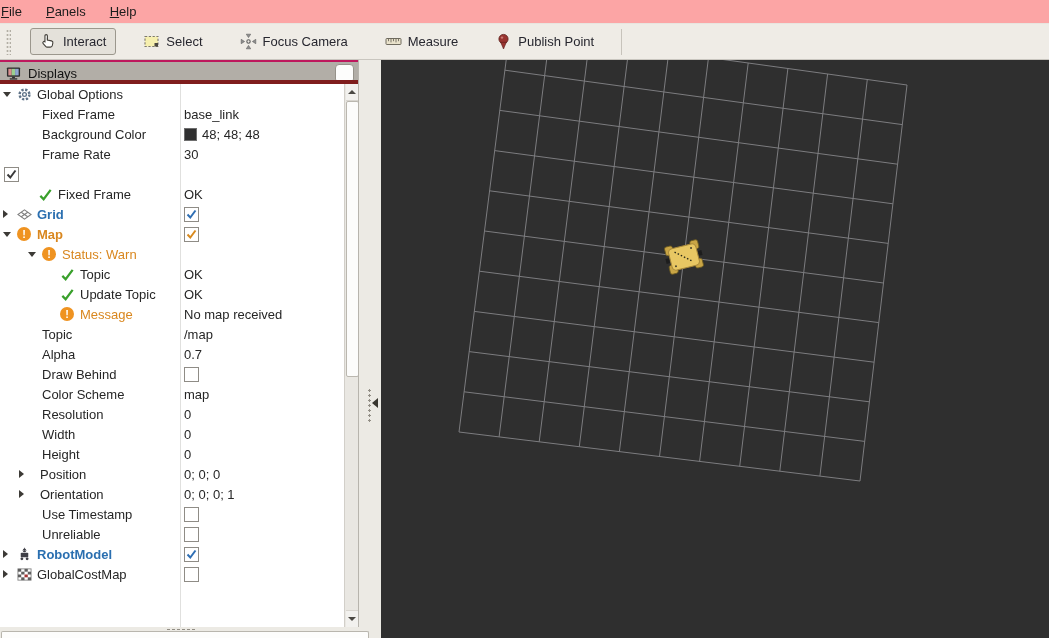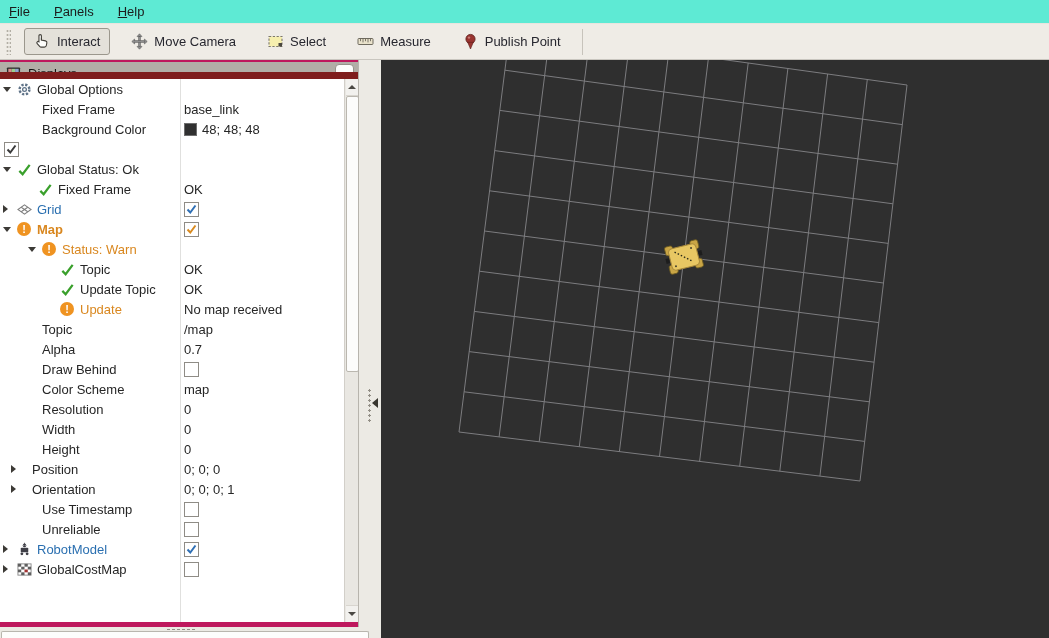--- a/index.html
+++ b/index.html
@@ -2,62 +2,62 @@
 <html><head>
 <meta charset="utf-8">
 <style>
   html,body{margin:0;padding:0}
   body{
     width:1049px;height:638px;position:relative;overflow:hidden;
     font-family:"Liberation Sans",sans-serif;background:#eceae4;
     -webkit-font-smoothing:antialiased;
   }
   
-  .menubar{position:absolute;left:0;top:0;width:1049px;height:24px;background:#5eead4;
-    border-bottom:1px solid #e8e5df;display:flex;align-items:center;padding-left:9px;gap:24px;
+  .menubar{position:absolute;left:0;top:0;width:1049px;height:24px;background:#fca5a5;
+    border-bottom:1px solid #e8e5df;display:flex;align-items:center;padding-left:1px;gap:24px;
     font-size:13px;color:#1c1c1c;box-sizing:border-box}
   .mitem{cursor:default}
   .mitem .mn{text-decoration:underline}
   
   .toolbar{position:absolute;left:0;top:24px;width:1049px;height:36px;background:#efece6;
-    border-bottom:1px solid #c9c6bf;display:flex;align-items:center;padding-left:6px;gap:11px;
+    border-bottom:1px solid #c9c6bf;display:flex;align-items:center;padding-left:6px;gap:17px;
     box-sizing:border-box}
   .tb-handle{width:5px;height:26px;margin-right:2px;
     background-image:radial-gradient(#b3afa5 1px,transparent 1.1px);background-size:3px 4px}
   .tbtn{display:flex;align-items:center;gap:6px;padding:4px 9px;font-size:13px;color:#27272f;
     border:1px solid transparent;border-radius:3px;white-space:nowrap}
   .tbtn.selected{background:#e4e1da;border-color:#9b978d}
   .tbtn svg{display:block}
   .tsep{width:1px;height:26px;background:#c7c3bb}
   
   .left-panel{position:absolute;left:0;top:60px;width:358px;height:567px;background:#be185d}
   .phead{position:absolute;left:0;top:2px;width:358px;height:22px;background:#b2aea7;
     display:flex;align-items:center;padding-left:6px;gap:7px;font-size:13px;color:#121212;box-sizing:border-box}
   .phead svg{display:block}
   .float-btn{position:absolute;right:4px;top:2px;width:17px;height:17px;background:#fdfdfc;
     border:1px solid #96928a;border-radius:4px}
-  .tree{position:absolute;left:0;top:12px;width:358px;height:543px;background:#fff;overflow:hidden;
-    border-top:7px solid #7f1d1d}
+  .tree{position:absolute;left:0;top:20px;width:358px;height:543px;background:#fff;overflow:hidden;
+    border-top:4px solid #7f1d1d}
   .colsep{position:absolute;left:180px;top:0;height:543px;width:1px;background:#e0e0de}
   .trow{height:20px;display:flex;align-items:center;font-size:13px;color:#262626;width:344px}
   .tname{width:180px;min-width:180px;display:flex;align-items:center;box-sizing:border-box;overflow:hidden}
   .tval{display:flex;align-items:center;gap:5px;padding-left:4px;overflow:hidden;white-space:nowrap}
   .arrbox{width:13px;min-width:13px;display:flex;align-items:center;justify-content:flex-start}
   .arr-down{width:0;height:0;border-left:4.5px solid transparent;border-right:4.5px solid transparent;border-top:5.5px solid #3c3a36}
   .arr-right{width:0;height:0;border-top:4.5px solid transparent;border-bottom:4.5px solid transparent;border-left:5.5px solid #3c3a36}
   .ticon{width:16px;min-width:16px;height:16px;margin-right:5px;display:flex;align-items:center;justify-content:center}
   .i0{padding-left:3px}
   .i1{padding-left:42px}
-  .i1a{padding-left:11px}
+  .i1a{padding-left:19px}
   .i1a .lbl{margin-left:8px}
   .i1s{padding-left:37px}
   .i1m{padding-left:28px}
   .i2{padding-left:59px}
   .lbl{white-space:nowrap}
-  .lbl.blue{color:#2a6fb0;font-weight:normal}
+  .lbl.blue{color:#2a6fb0;font-weight:bold}
   .lbl.orange{color:#d9871f;font-weight:bold}
   .lbl.orange-n{color:#d9871f}
   .warnic{width:14px;height:14px;border-radius:50%;background:#ef9321;color:#fff;font-size:11px;
     font-weight:bold;display:flex;align-items:center;justify-content:center;line-height:1}
   .cbox{width:13px;height:13px;border:1px solid #8f8c86;background:#fff;display:flex;
     align-items:center;justify-content:center;box-sizing:content-box}
   .swatch{width:13px;height:13px;border:1px solid #6e6e6e;box-sizing:border-box}
   
   .sbar{position:absolute;left:344px;top:0;width:14px;height:543px;background:#e9e7e2;border-left:1px solid #d2cfc9;box-sizing:border-box}
   .sbtn{position:absolute;left:1px;width:12px;height:16px;background:#f2f1ee;display:flex;align-items:center;justify-content:center}
@@ -97,40 +97,39 @@
         <svg width="17" height="17" viewBox="0 0 17 17">
           <path d="M6.2 1.6c.7 0 1.2.55 1.2 1.25V7l4.1.9c.95.2 1.55 1.05 1.35 2l-.5 2.6c-.2.95-1 1.6-1.95 1.6H7.2c-.6 0-1.15-.25-1.55-.7L3.2 10.7c-.5-.55-.5-1.4.05-1.9.45-.4 1.1-.45 1.6-.1l.1.07V2.85c0-.7.55-1.25 1.25-1.25z" fill="#fdfdfb" stroke="#43403a" stroke-width="1.1"></path>
           <path d="M7.4 7.2V4.8" stroke="#43403a" stroke-width="1" fill="none"></path>
         </svg>
       </span>
       <span>Interact</span>
     </div>
     <div class="tbtn">
       <span>
         <svg width="17" height="17" viewBox="0 0 17 17">
-          <g fill="#8e8e8e" stroke="#5f5f5f" stroke-width="0.6">
-            <polygon points="8.5,0.8 11,3.6 6,3.6"></polygon>
-            <polygon points="8.5,16.2 11,13.4 6,13.4"></polygon>
-            <polygon points="0.8,8.5 3.6,6 3.6,11"></polygon>
-            <polygon points="16.2,8.5 13.4,6 13.4,11"></polygon>
-            <rect x="7.7" y="3.4" width="1.6" height="10.2"></rect>
-            <rect x="3.4" y="7.7" width="10.2" height="1.6"></rect>
-          </g>
-        </svg>
-      </span>
-      <span>Move Camera</span>
-    </div>
-    <div class="tbtn">
-      <span>
-        <svg width="17" height="17" viewBox="0 0 17 17">
           <rect x="2" y="3.5" width="13" height="10" fill="#f6efae" stroke="#7c786c" stroke-width="1.1" stroke-dasharray="2.2 1.6"></rect>
           <rect x="11.5" y="10" width="3.5" height="3.5" fill="#4a473f"></rect>
         </svg>
       </span>
       <span>Select</span>
+    </div>
+    <div class="tbtn">
+      <span>
+        <svg width="17" height="17" viewBox="0 0 17 17">
+          <g fill="#8e8e8e" stroke="#5f5f5f" stroke-width="0.6">
+            <polygon points="6.3,1.2 10.7,1.2 8.5,4.6"></polygon>
+            <polygon points="6.3,15.8 10.7,15.8 8.5,12.4"></polygon>
+            <polygon points="1.2,6.3 1.2,10.7 4.6,8.5"></polygon>
+            <polygon points="15.8,6.3 15.8,10.7 12.4,8.5"></polygon>
+          </g>
+          <circle cx="8.5" cy="8.5" r="1.7" fill="none" stroke="#5f5f5f" stroke-width="1.1"></circle>
+        </svg>
+      </span>
+      <span>Focus Camera</span>
     </div>
     <div class="tbtn">
       <span>
         <svg width="17" height="17" viewBox="0 0 17 17">
           <rect x="1" y="5.5" width="15" height="6" rx="0.8" fill="#e9e2cb" stroke="#6e6a5e" stroke-width="1"></rect>
           <g stroke="#6e6a5e" stroke-width="0.9">
             <line x1="3.5" y1="5.5" x2="3.5" y2="8.2"></line>
             <line x1="6" y1="5.5" x2="6" y2="9.4"></line>
             <line x1="8.5" y1="5.5" x2="8.5" y2="8.2"></line>
             <line x1="11" y1="5.5" x2="11" y2="9.4"></line>
@@ -196,41 +195,35 @@
         <div class="trow">
           <div class="tname i1">
             <span class="lbl">Background Color</span>
           </div>
           <div class="tval">
             <span class="swatch" style="background:#303030"></span>
             <span>48; 48; 48</span>
           </div>
         </div>
         <div class="trow">
+          <div class="tname i1">
+            <span class="lbl">Frame Rate</span>
+          </div>
+          <div class="tval">
+            <span>30</span>
+          </div>
+        </div>
+        <div class="trow">
           <div class="tval">
             <span class="cbox">
               <svg width="11" height="11" viewBox="0 0 11 11">
                 <polyline points="1.5,5.5 4.3,8.5 9.5,1.5" fill="none" stroke="#3a3a3a" stroke-width="2"></polyline>
               </svg>
             </span>
           </div>
-        </div>
-        <div class="trow">
-          <div class="tname i0">
-            <span class="arrbox">
-              <span class="arr-down"></span>
-            </span>
-            <span class="ticon">
-              <svg width="15" height="15" viewBox="0 0 16 16">
-                <polyline points="2.5,9.5 6,13 13.5,3" fill="none" stroke="#3aa02c" stroke-width="2.4"></polyline>
-              </svg>
-            </span>
-            <span class="lbl">Global Status: Ok</span>
-          </div>
-          <div class="tval"></div>
         </div>
         <div class="trow">
           <div class="tname i1s">
             <span class="ticon">
               <svg width="15" height="15" viewBox="0 0 16 16">
                 <polyline points="2.5,9.5 6,13 13.5,3" fill="none" stroke="#3aa02c" stroke-width="2.4"></polyline>
               </svg>
             </span>
             <span class="lbl">Fixed Frame</span>
           </div>
@@ -316,21 +309,21 @@
           </div>
           <div class="tval">
             <span>OK</span>
           </div>
         </div>
         <div class="trow">
           <div class="tname i2">
             <span class="ticon">
               <div class="warnic">!</div>
             </span>
-            <span class="lbl orange-n">Update</span>
+            <span class="lbl orange-n">Message</span>
           </div>
           <div class="tval">
             <span>No map received</span>
           </div>
         </div>
         <div class="trow">
           <div class="tname i1">
             <span class="lbl">Topic</span>
           </div>
           <div class="tval">

